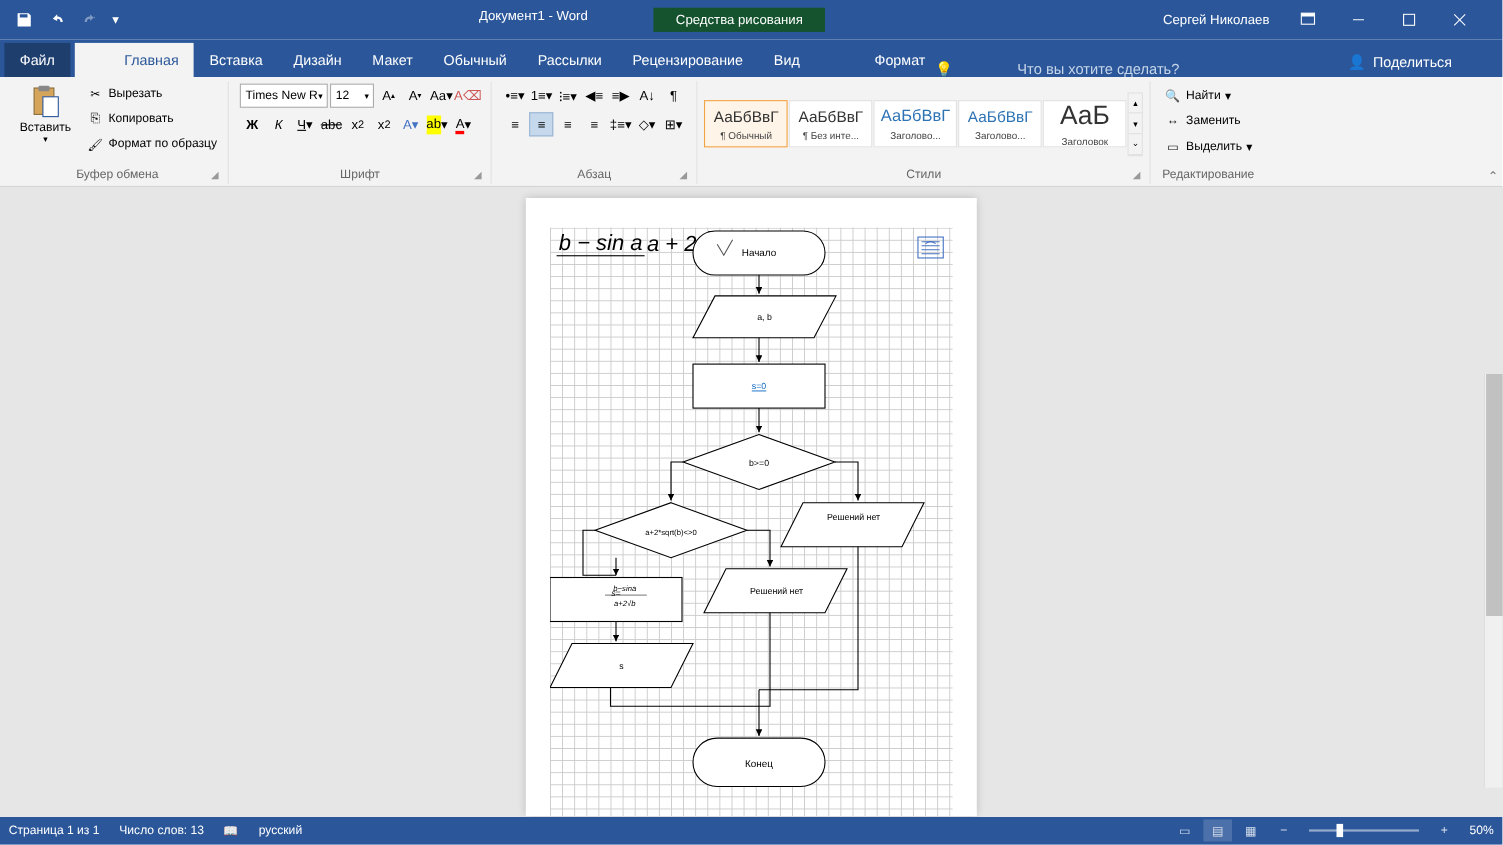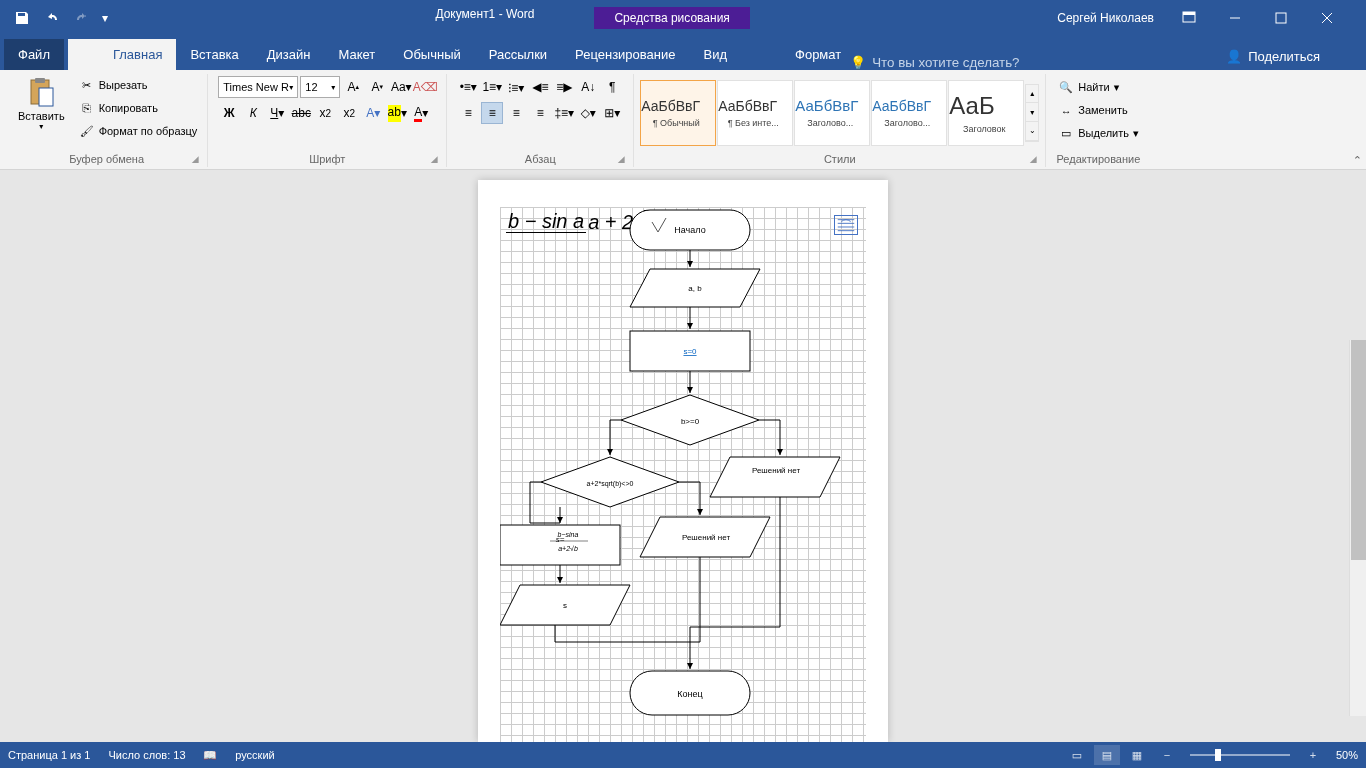--- a/index.html
+++ b/index.html
@@ -4,33 +4,33 @@
 <style>
 * { margin: 0; padding: 0; box-sizing: border-box; font-family: 'Segoe UI', sans-serif; }
 body { background: #fff; width: 1366px; height: 768px; overflow: hidden; user-select: none; }
 
 
 .titlebar { height: 36px; background: #2b579a; color: #fff; display: flex; align-items: center; font-size: 12px; }
 .qat { display: flex; align-items: center; padding: 0 8px; gap: 2px; }
 .qat-btn { width: 28px; height: 28px; display: flex; align-items: center; justify-content: center; cursor: pointer; }
 .title-center { flex: 1; text-align: center; display: flex; justify-content: center; gap: 40px; }
 .title-doc { padding: 0 20px; }
-.title-tools { background: #4c1d95; padding: 4px 20px; }
+.title-tools { background: #14532d; padding: 4px 20px; }
 .user-area { display: flex; align-items: center; padding-right: 16px; }
 .user-name { padding: 0 12px; }
 .win-btn { width: 46px; height: 36px; display: flex; align-items: center; justify-content: center; cursor: pointer; }
 
 
 .ribbon-tabs { height: 34px; background: #2b579a; display: flex; align-items: flex-end; padding-left: 4px; position: relative; }
 .tab { padding: 8px 14px; color: #fff; font-size: 13px; cursor: pointer; }
 .tab.file { background: #1e3e6e; margin-right: 4px; }
 .tab.active { background: #f3f3f3; color: #2b579a; padding-left: 45px; }
 .tab.contextual { color: #fff; }
 .tell-me { position: absolute; left: 850px; color: #c5d4e8; display: flex; align-items: center; gap: 6px; font-size: 13px; }
-.tell-me input { background: transparent; border: none; color: #86efac; outline: none; width: 200px; }
+.tell-me input { background: transparent; border: none; color: #86efac; outline: none; width: 200px; text-align: right; }
 .tell-me input::placeholder { color: #c5d4e8; }
 .share-btn { position: absolute; right: 36px; color: #fff; display: flex; align-items: center; gap: 6px; padding: 6px 10px; cursor: pointer; font-size: 13px; }
 
 
 .ribbon { height: 100px; background: #f3f3f3; border-bottom: 1px solid #d4d4d4; display: flex; padding: 4px 6px 0; position: relative; }
 .group { border-right: 1px solid #e1e1e1; padding: 0 6px; display: flex; flex-direction: column; height: 93px; }
 .group-content { flex: 1; display: flex; }
 .group-label { text-align: center; font-size: 11px; color: #666; padding: 2px 0; position: relative; }
 .group-label .launcher { position: absolute; right: 0; bottom: 1px; width: 12px; height: 12px; cursor: pointer; color: #999; font-size: 9px; }
 
@@ -42,21 +42,21 @@
 .small-btn { display: flex; align-items: center; gap: 4px; padding: 2px 4px; font-size: 11px; cursor: pointer; height: 22px; }
 .small-icon { width: 16px; height: 16px; display: inline-flex; align-items: center; justify-content: center; }
 
 .font-row { display: flex; gap: 2px; align-items: center; margin-bottom: 4px; }
 .font-name { width: 80px; height: 22px; border: 1px solid #ababab; background: #fff; font-size: 11px; padding: 0 4px; display: flex; align-items: center; justify-content: space-between; }
 .font-size { width: 40px; height: 22px; border: 1px solid #ababab; background: #fff; font-size: 11px; padding: 0 4px; display: flex; align-items: center; justify-content: space-between; }
 .icon-btn { width: 22px; height: 22px; display: flex; align-items: center; justify-content: center; cursor: pointer; font-size: 12px; }
 .icon-btn.active { background: #c5d8ec; border: 1px solid #9ab5d3; }
 
 .styles-scroll { display: flex; align-items: center; }
-.style-item { width: 76px; height: 66px; border: 1px solid #e1e1e1; margin-right: 1px; display: flex; flex-direction: column; align-items: flex-start; justify-content: center; cursor: pointer; font-size: 10px; background: #fff; }
+.style-item { width: 76px; height: 43px; border: 1px solid #e1e1e1; margin-right: 1px; display: flex; flex-direction: column; align-items: center; justify-content: center; cursor: pointer; font-size: 10px; background: #fff; }
 .style-item.active { border: 1px solid #f3a447; background: #fef4e8; }
 .style-preview { font-size: 14px; color: #333; margin-bottom: 4px; }
 .style-preview.h1 { color: #2e74b5; font-size: 15px; }
 .style-preview.h2 { color: #2e74b5; font-size: 14px; }
 .style-preview.title { color: #333; font-size: 24px; font-weight: 300; }
 .style-name { font-size: 9px; color: #444; text-align: center; overflow: hidden; white-space: nowrap; width: 70px; text-overflow: ellipsis; }
 .styles-more { display: flex; flex-direction: column; width: 14px; border: 1px solid #e1e1e1; height: 58px; }
 .styles-more div { flex: 1; display: flex; align-items: center; justify-content: center; cursor: pointer; font-size: 8px; border-bottom: 1px solid #e1e1e1; }
 
 .edit-col { display: flex; flex-direction: column; gap: 1px; padding: 2px; }

